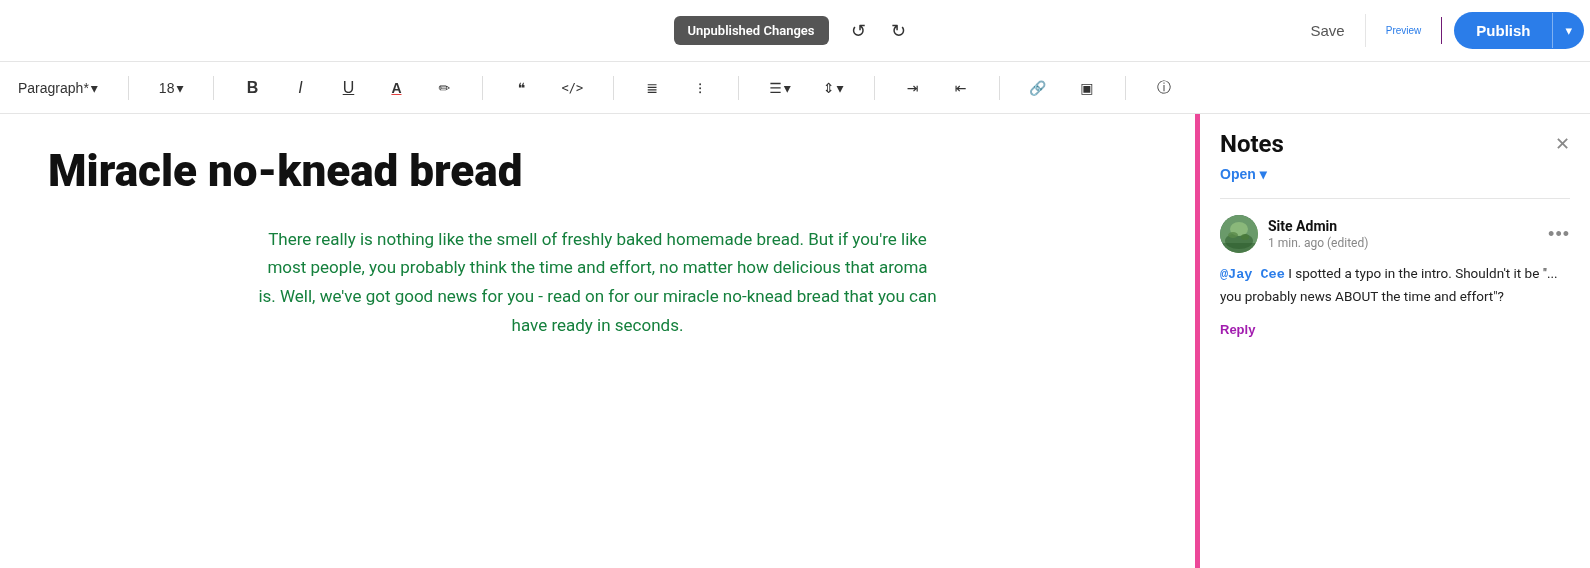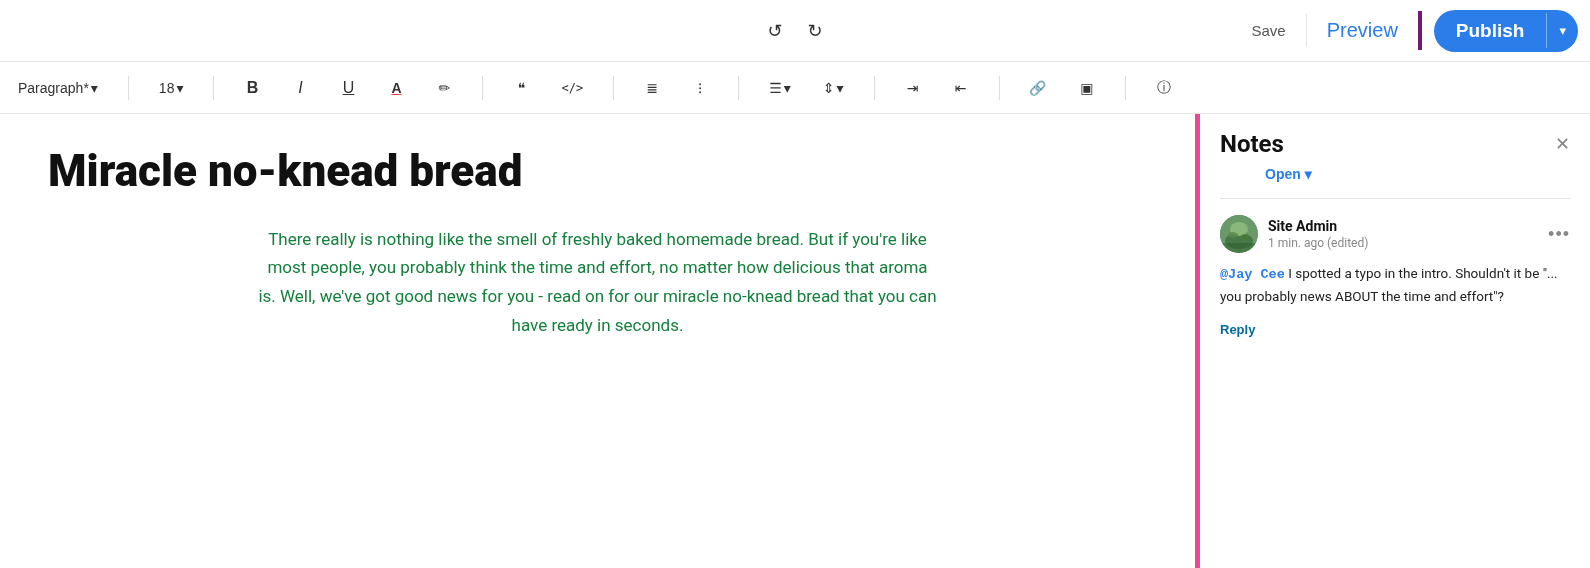--- a/index.html
+++ b/index.html
@@ -41,57 +41,57 @@
       font-size: 18px;
       width: 36px;
       height: 36px;
       display: flex;
       align-items: center;
       justify-content: center;
       border-radius: 4px;
     }
     .top-bar-right {
       position: absolute;
-      right: 12px;
+      right: 6px;
       display: flex;
       align-items: center;
       gap: 0;
     }
     .save-btn {
       background: none;
       border: none;
       cursor: pointer;
       color: #555;
       font-size: 15px;
       padding: 8px 20px;
       border-right: 1px solid #e5e5e5;
     }
     .preview-btn {
       background: none;
       border: none;
       cursor: pointer;
       color: #2b7de9;
-      font-size: 20px;
+      font-size: 10px;
       padding: 8px 20px;
-      border-right: 4px solid #701a75;
+      border-right: 1px solid #701a75;
     }
     .publish-group {
       display: flex;
       align-items: center;
       background: #2b7de9;
       border-radius: 30px;
       overflow: hidden;
       margin-left: 12px;
     }
     .publish-btn {
       background: none;
       border: none;
       cursor: pointer;
       color: #fff;
-      font-size: 19px;
+      font-size: 15px;
       font-weight: 700;
       padding: 10px 22px;
       text-align: right;
     }
     .publish-chevron {
       background: none;
       border: none;
       border-left: 1px solid rgba(255,255,255,0.4);
       cursor: pointer;
       color: #fff;
@@ -196,21 +196,20 @@
     .filter-btn {
       background: none;
       border: none;
       cursor: pointer;
       color: #2b7de9;
       font-size: 14px;
       font-weight: 600;
       display: flex;
       align-items: center;
       gap: 4px;
-      margin-left: 45px;
     }
     .notes-divider {
       height: 1px;
       background: #e5e5e5;
       margin: 0 20px;
     }
     .note-item {
       padding: 16px 20px;
     }
     .note-meta {
@@ -261,31 +260,32 @@
     }
     .note-text .mention {
       color: #2b7de9;
       font-weight: 600;
       font-family: Liberation Mono, monospace;
     }
     .reply-btn {
       background: none;
       border: none;
       cursor: pointer;
-      color: #0369a1;
+      color: #a21caf;
       font-size: 13px;
       font-weight: 600;
       padding: 0;
     }
   </style>
 </head>
 <body>
 
 <div class="top-bar">
   <div class="top-bar-center">
+    <span class="unpublished-badge">Unpublished Changes</span>
     <div class="top-bar-icons">
       <button class="icon-btn">↺</button>
       <button class="icon-btn">↻</button>
     </div>
   </div>
   <div class="top-bar-right">
     <button class="save-btn">Save</button>
     <button class="preview-btn">Preview</button>
     <div class="publish-group">
       <button class="publish-btn">Publish</button>

